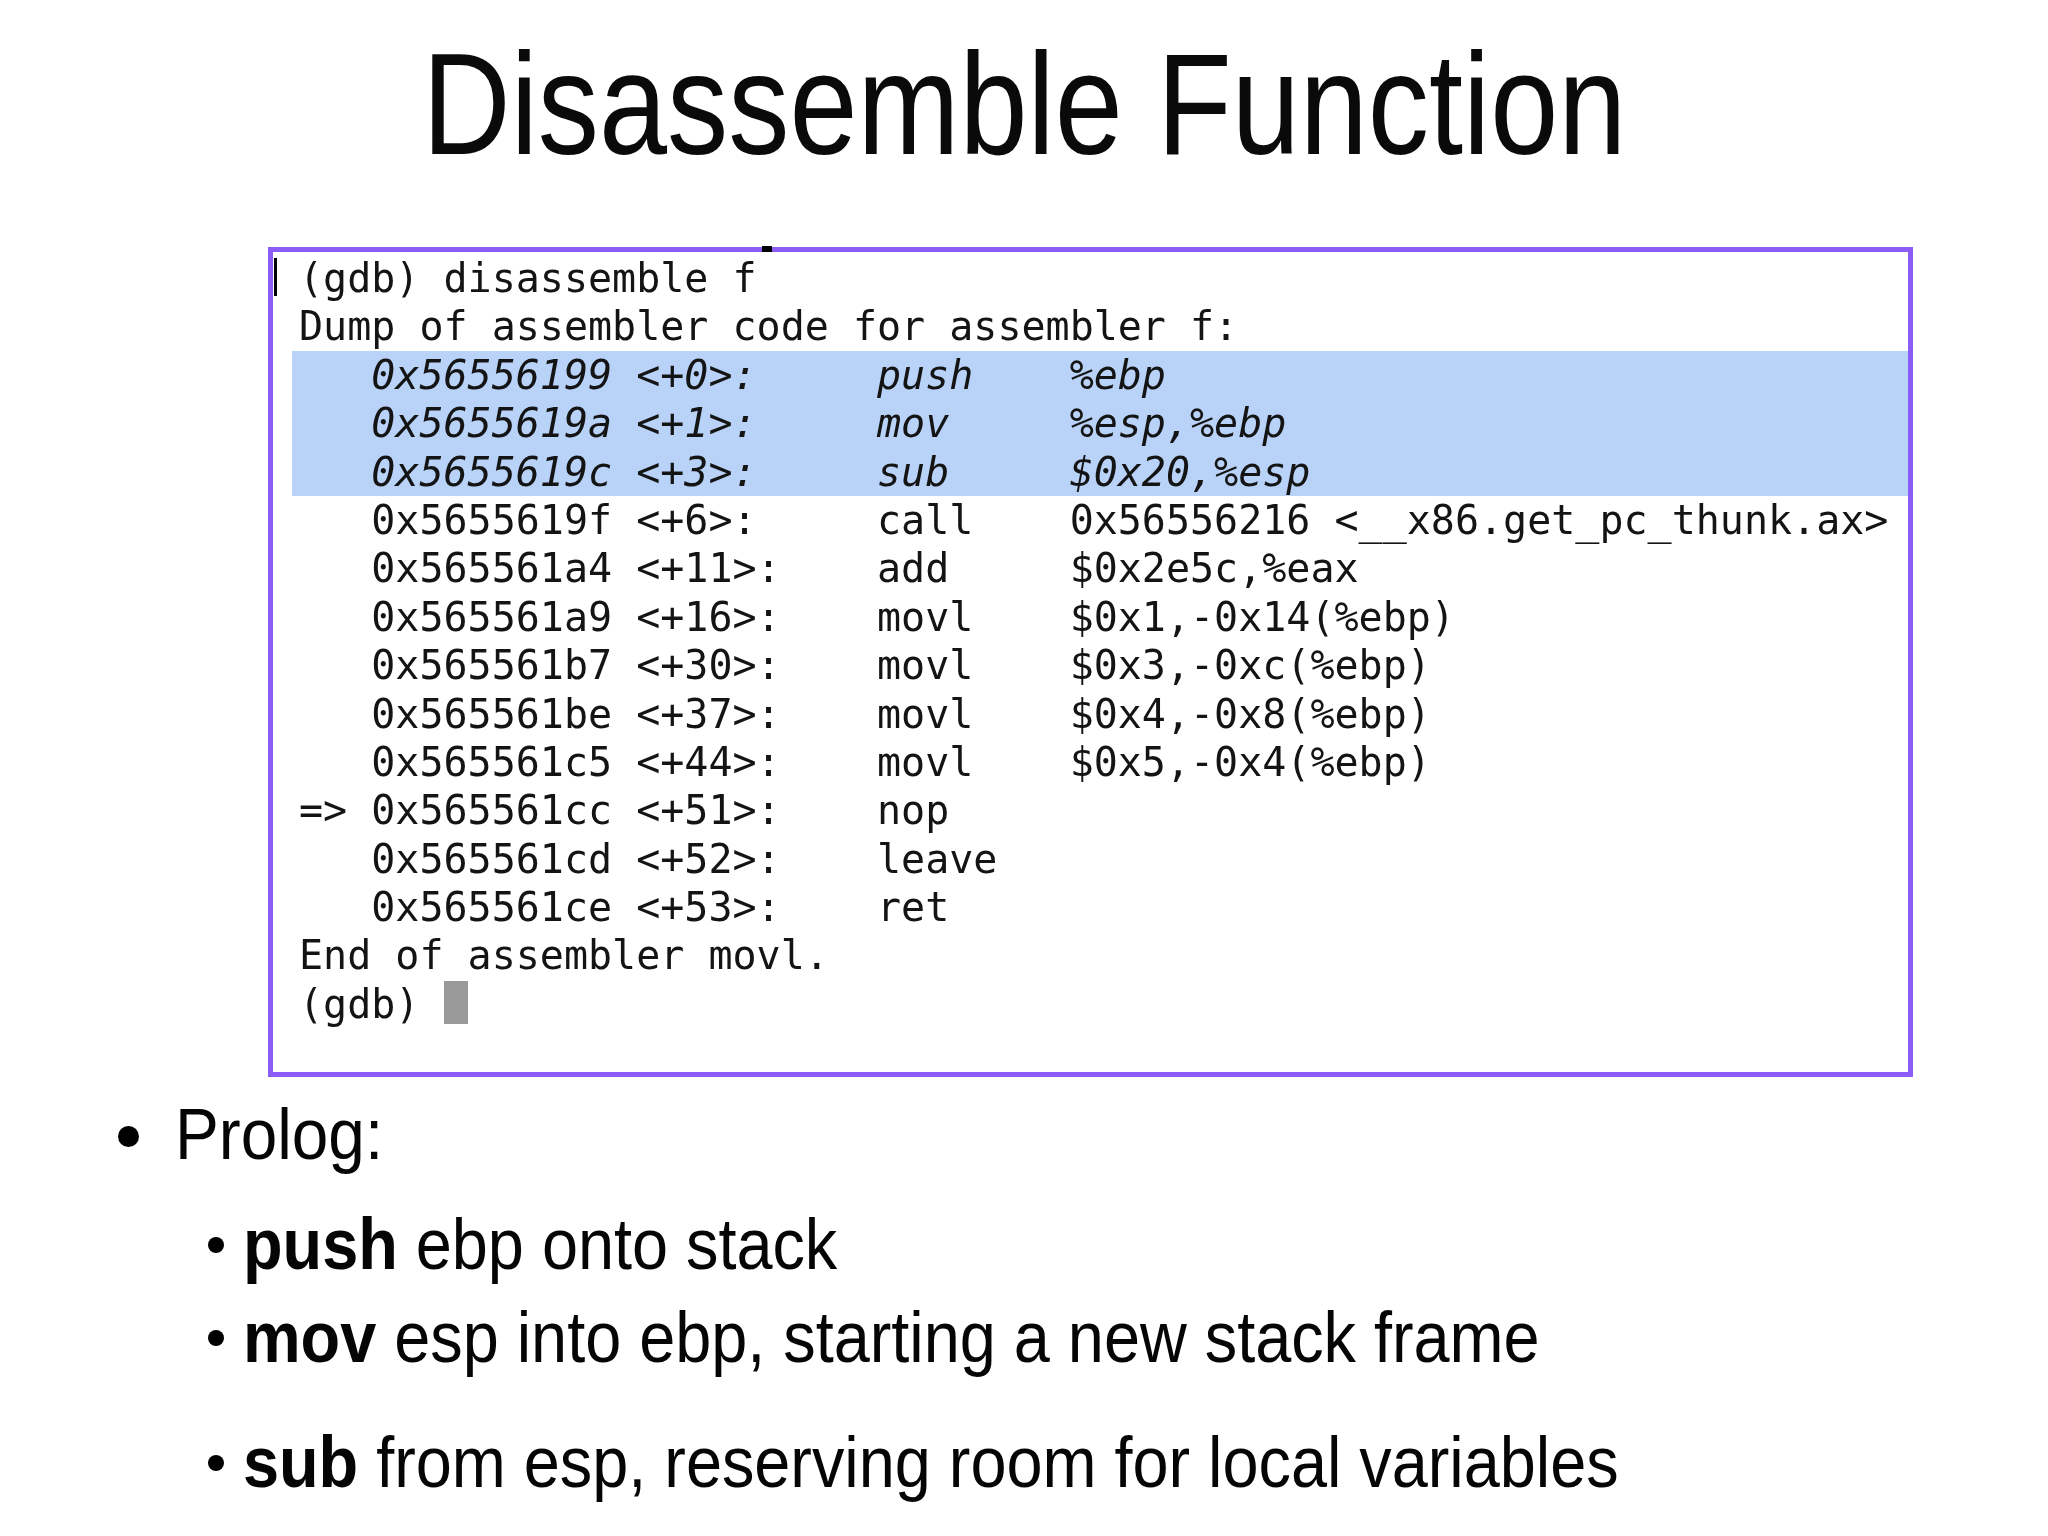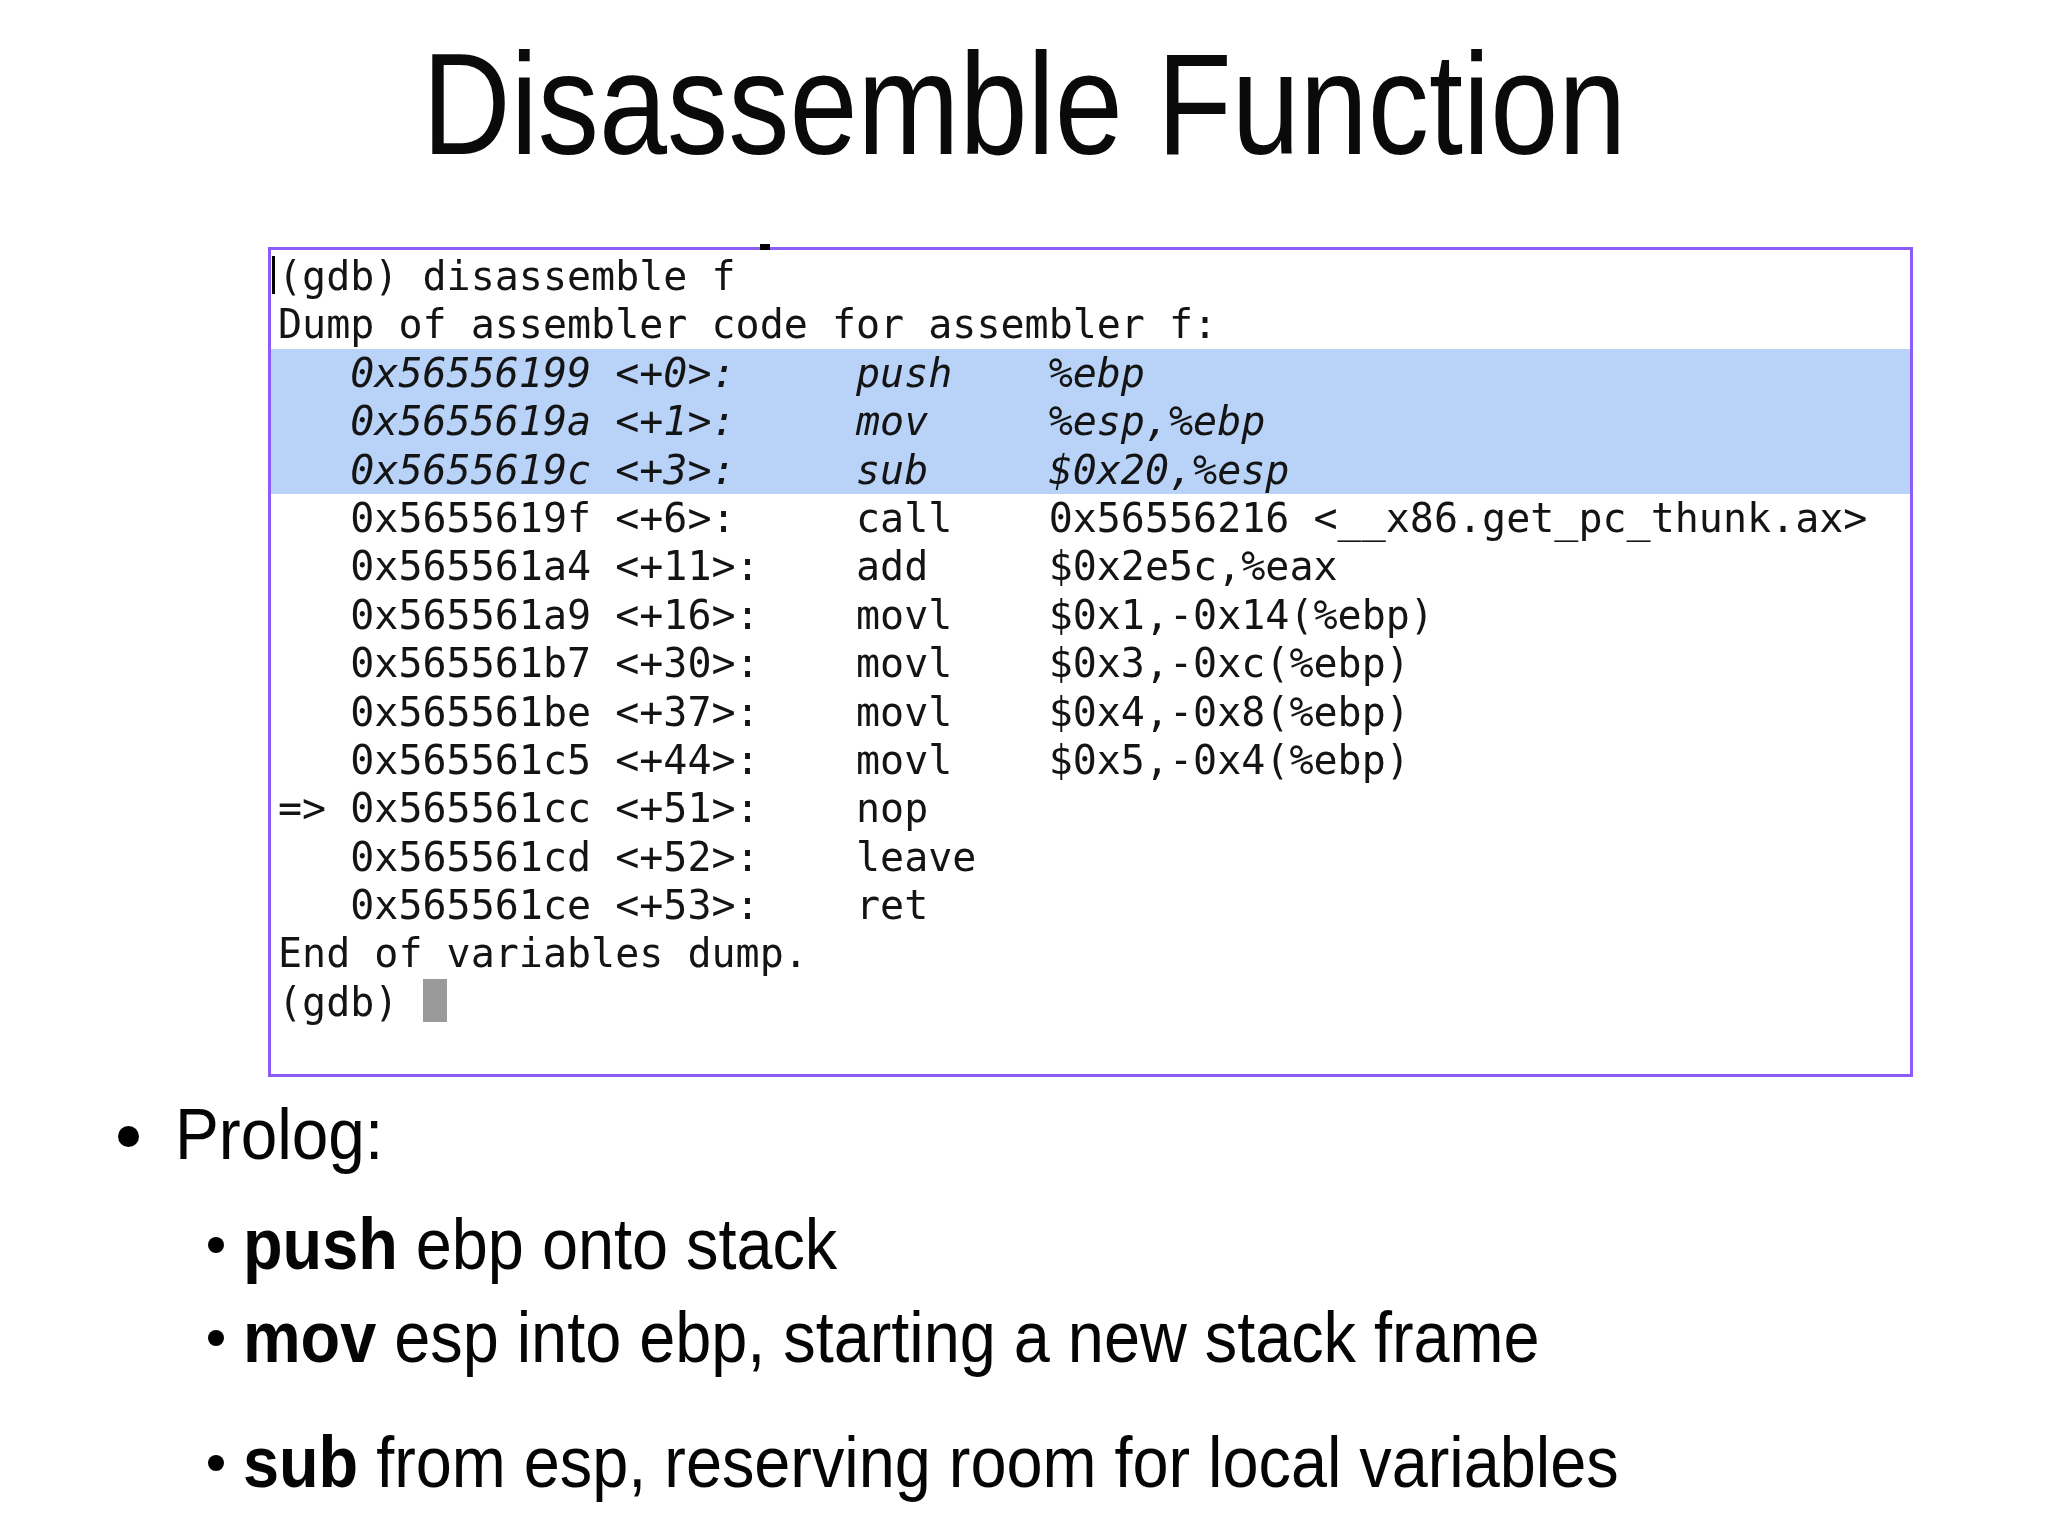--- a/index.html
+++ b/index.html
@@ -12,23 +12,23 @@
   
   .title-wrap { position:absolute; top:26px; left:0; width:2048px; text-align:center; }
   .title-text {
     display:inline-block; font-size:144px; font-weight:400; line-height:1.1;
     transform:scaleX(0.85); transform-origin:50% 50%; white-space:nowrap; color:#0a0a0a;
   }
 
   
   .terminal {
     position:absolute; left:268px; top:247px; width:1645px; height:830px;
-    background:#ffffff; border:3px solid #8b5cf6; box-sizing:border-box;
+    background:#ffffff; border:5px solid #8b5cf6; box-sizing:border-box;
     font-family:"DejaVu Sans Mono", monospace; font-size:40px; line-height:48.4px;
-    color:#141414; padding-top:2px;
+    color:#141414; padding-top:2px;padding-left:19px;
   }
   .trow { height:48.4px; padding-left:7px; white-space:pre; }
   .trow.hl { background:var(--hl, #b8d2f8);font-style:italic; }
   .trow span { white-space:pre; }
   .cursor {
     display:inline-block; width:24px; height:43px;
     background:var(--cursor, #9a9a9a); vertical-align:middle; margin-top:-8px;
   }
   .notch { position:absolute; top:-6px; left:489px; width:10px; height:6px; background:#000; }
   .stray { position:absolute; left:1px; top:6px; width:3px; height:38px; background:#000; }
@@ -68,21 +68,21 @@
         <div class="trow hl"><span>   0x5655619c &lt;+3&gt;:     sub     $0x20,%esp</span></div>
         <div class="trow"><span>   0x5655619f &lt;+6&gt;:     call    0x56556216 &lt;__x86.get_pc_thunk.ax&gt;</span></div>
         <div class="trow"><span>   0x565561a4 &lt;+11&gt;:    add     $0x2e5c,%eax</span></div>
         <div class="trow"><span>   0x565561a9 &lt;+16&gt;:    movl    $0x1,-0x14(%ebp)</span></div>
         <div class="trow"><span>   0x565561b7 &lt;+30&gt;:    movl    $0x3,-0xc(%ebp)</span></div>
         <div class="trow"><span>   0x565561be &lt;+37&gt;:    movl    $0x4,-0x8(%ebp)</span></div>
         <div class="trow"><span>   0x565561c5 &lt;+44&gt;:    movl    $0x5,-0x4(%ebp)</span></div>
         <div class="trow"><span>=&gt; 0x565561cc &lt;+51&gt;:    nop</span></div>
         <div class="trow"><span>   0x565561cd &lt;+52&gt;:    leave</span></div>
         <div class="trow"><span>   0x565561ce &lt;+53&gt;:    ret</span></div>
-        <div class="trow"><span>End of variables dump.</span></div>
+        <div class="trow"><span>End of assembler movl.</span></div>
         <div class="trow"><span>(gdb) </span><span class="cursor"></span></div>
       </div>
   </div>
 
   <div class="bullet-row l1">
     <span class="dot"></span>
     <span class="btext">Prolog:</span>
   </div>
 
   <div>

